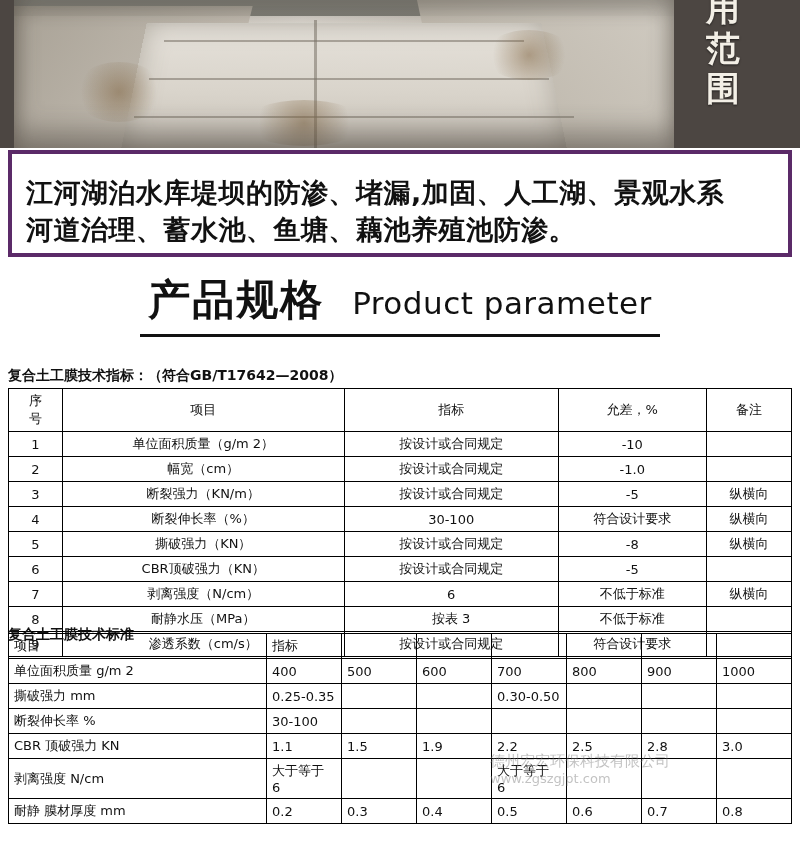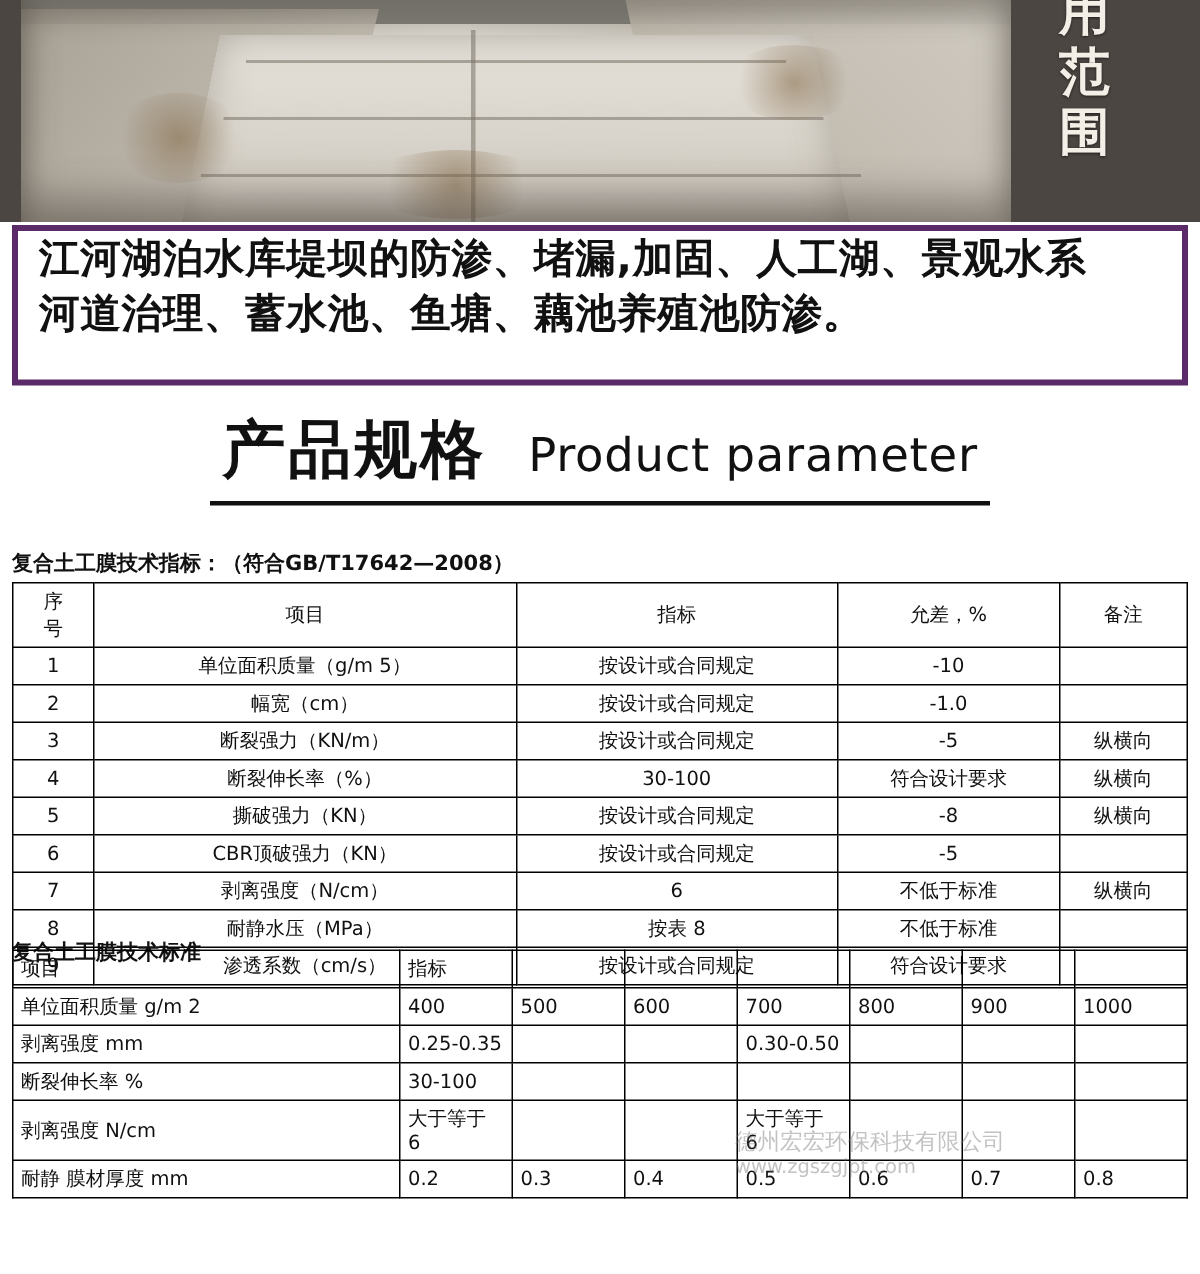--- a/index.html
+++ b/index.html
@@ -71,21 +71,21 @@
     text-shadow: 0 1px 2px rgba(0,0,0,.6);
   }
   .vert-title span { display:block; }
 
   
   .scope-box {
     position: absolute; left: 8px; top: 150px;
     width: 784px; height: 107px;
     border: 4px solid #5b2a68;
     background: #ffffff;
-    padding: 0 14px 0 14px;
+    padding: 20px 14px 0 14px;
   }
   .scope-line {
     font-family: "DejaVu Sans", "Liberation Sans", sans-serif;
     font-size: 27px; font-weight: bold; color: #111;
     line-height: 1.38; letter-spacing: .5px;
   }
 
   
   .heading {
     position: absolute; left: 0; top: 272px; width: 800px;
@@ -193,21 +193,21 @@
     <tbody id="tbl1-body">
         <tr>
           <th class="c0">序号</th>
           <th class="c1">项目</th>
           <th class="c2">指标</th>
           <th class="c3">允差，%</th>
           <th class="c4">备注</th>
         </tr>
         <tr>
           <td class="c0">1</td>
-          <td class="c1">单位面积质量（g/m 5）</td>
+          <td class="c1">单位面积质量（g/m 2）</td>
           <td class="c2">按设计或合同规定</td>
           <td class="c3">-10</td>
           <td class="c4"></td>
         </tr>
         <tr>
           <td class="c0">2</td>
           <td class="c1">幅宽（cm）</td>
           <td class="c2">按设计或合同规定</td>
           <td class="c3">-1.0</td>
           <td class="c4"></td>
@@ -243,21 +243,21 @@
         <tr>
           <td class="c0">7</td>
           <td class="c1">剥离强度（N/cm）</td>
           <td class="c2">6</td>
           <td class="c3">不低于标准</td>
           <td class="c4">纵横向</td>
         </tr>
         <tr>
           <td class="c0">8</td>
           <td class="c1">耐静水压（MPa）</td>
-          <td class="c2">按表 8</td>
+          <td class="c2">按表 3</td>
           <td class="c3">不低于标准</td>
           <td class="c4"></td>
         </tr>
         <tr>
           <td class="c0">9</td>
           <td class="c1">渗透系数（cm/s）</td>
           <td class="c2">按设计或合同规定</td>
           <td class="c3">符合设计要求</td>
           <td class="c4"></td>
         </tr>
@@ -281,38 +281,48 @@
           <td class="k">单位面积质量 g/m 2</td>
           <td class="v">400</td>
           <td class="v">500</td>
           <td class="v">600</td>
           <td class="v">700</td>
           <td class="v">800</td>
           <td class="v">900</td>
           <td class="v">1000</td>
         </tr>
         <tr>
-          <td class="k">剥离强度 mm</td>
+          <td class="k">撕破强力 mm</td>
           <td class="v">0.25-0.35</td>
           <td class="v"></td>
           <td class="v"></td>
           <td class="v">0.30-0.50</td>
           <td class="v"></td>
           <td class="v"></td>
           <td class="v"></td>
         </tr>
         <tr>
           <td class="k">断裂伸长率 %</td>
           <td class="v">30-100</td>
           <td class="v"></td>
           <td class="v"></td>
           <td class="v"></td>
           <td class="v"></td>
           <td class="v"></td>
           <td class="v"></td>
+        </tr>
+        <tr>
+          <td class="k">CBR 顶破强力 KN</td>
+          <td class="v">1.1</td>
+          <td class="v">1.5</td>
+          <td class="v">1.9</td>
+          <td class="v">2.2</td>
+          <td class="v">2.5</td>
+          <td class="v">2.8</td>
+          <td class="v">3.0</td>
         </tr>
         <tr>
           <td class="k">剥离强度 N/cm</td>
           <td class="v">大于等于 6</td>
           <td class="v"></td>
           <td class="v"></td>
           <td class="v">大于等于 6</td>
           <td class="v"></td>
           <td class="v"></td>
           <td class="v"></td>

